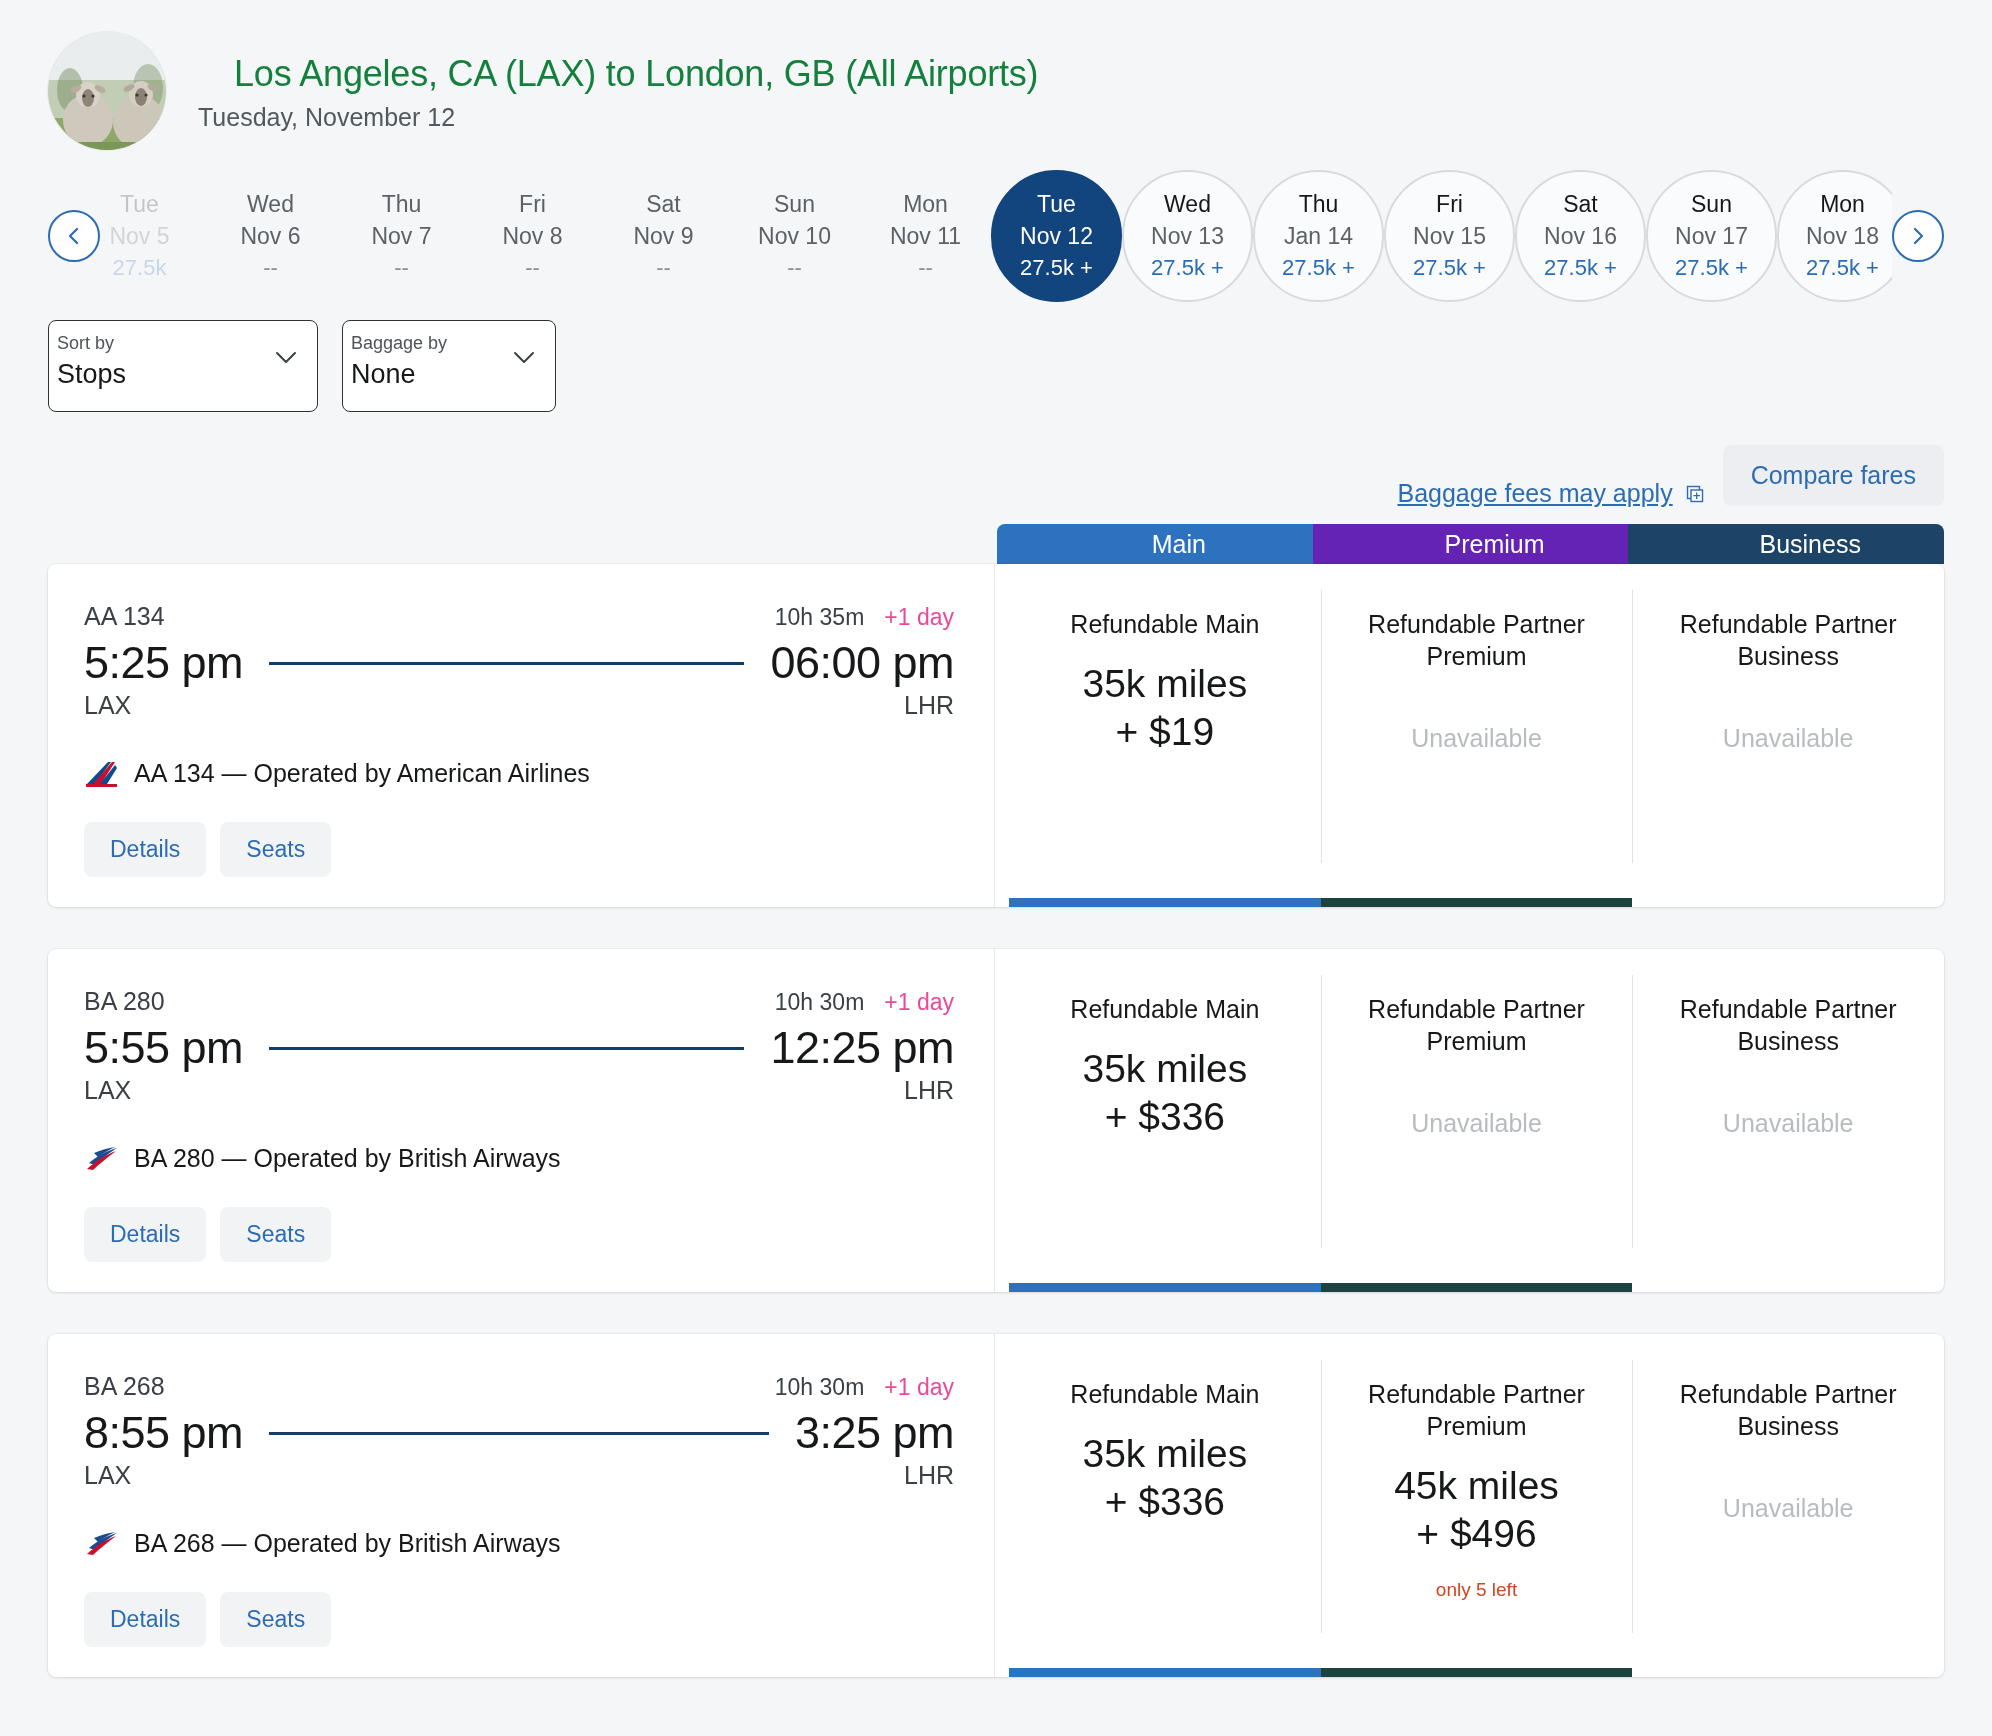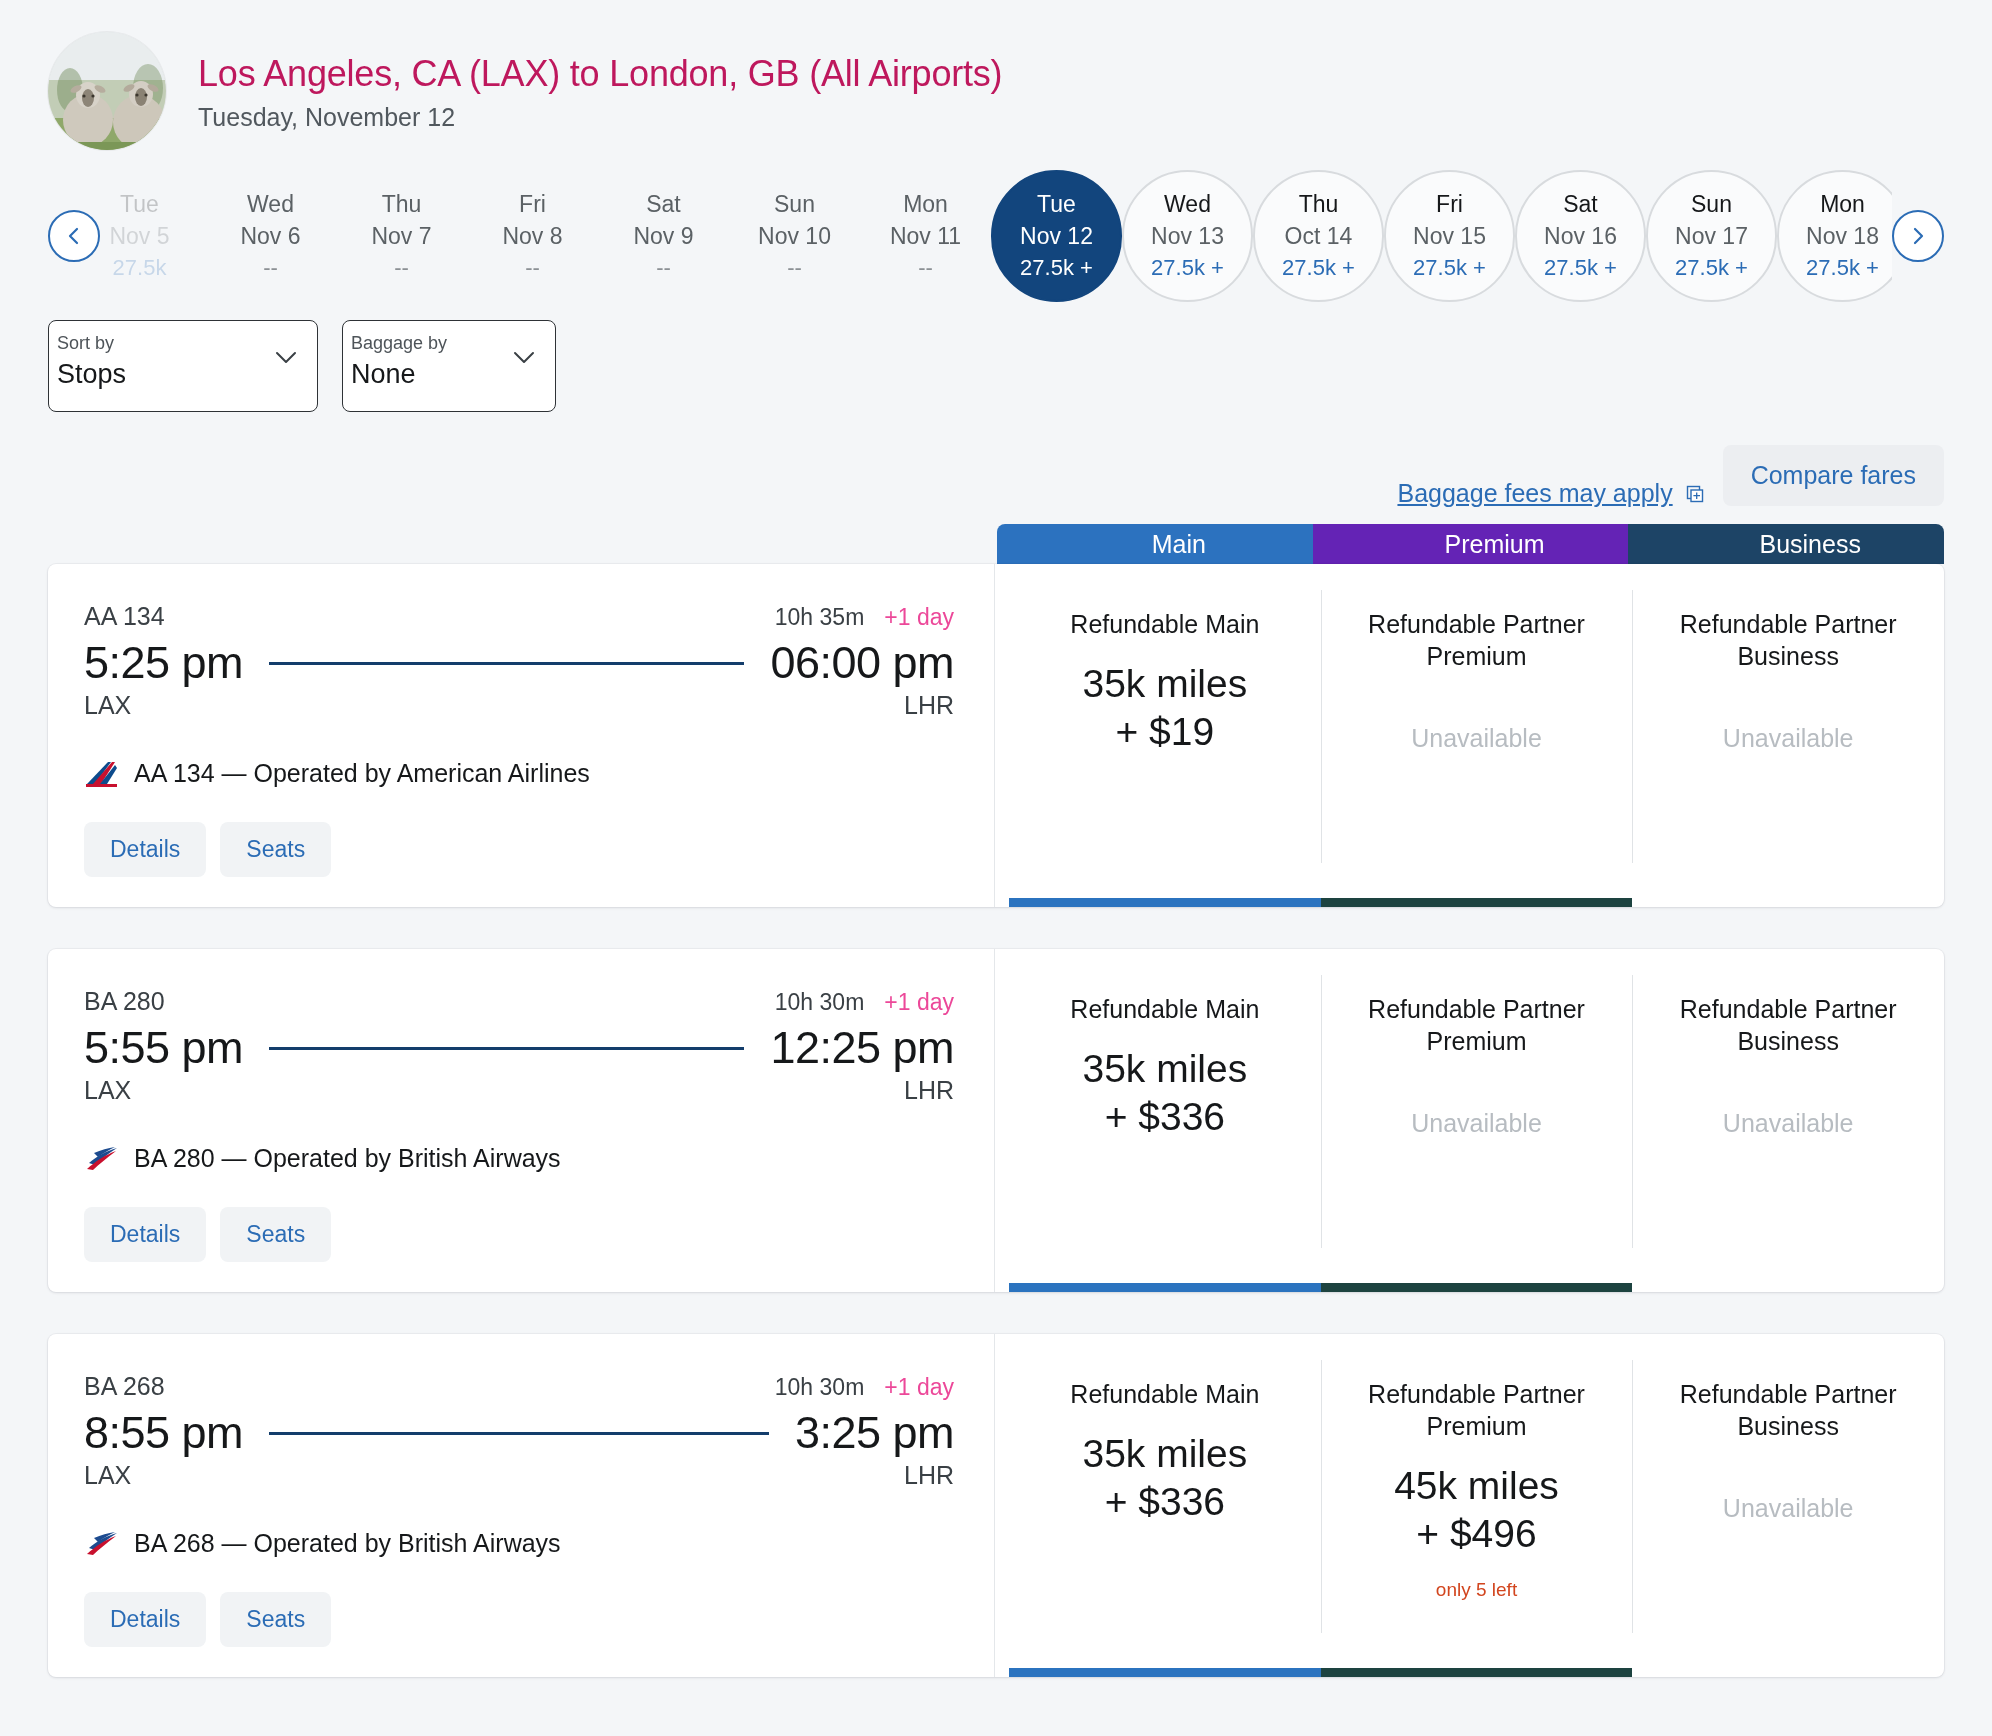--- a/index.html
+++ b/index.html
@@ -27,22 +27,23 @@
     position: relative;
     background: linear-gradient(#e8ecee 0%, #dfe4e2 38%, #b9c6a8 74%, #8fa86a 100%);
     box-shadow: 0 0 0 1px rgba(0,0,0,.05);
   }
   .avatar svg { position: absolute; inset: 0; width: 100%; height: 100%; }
   .header-text { margin-left: 32px; }
   .header-title {
     font-size: 36px;
     font-weight: 400;
     letter-spacing: -.2px;
-    color: #be185d;
+    color: #15803d;
     line-height: 1.25;
+    margin-left: 36px;
   }
   .header-sub {
     font-size: 25px;
     color: #51585e;
     margin-top: 7px;
   }
 
   
   .carousel {
     position: relative;
@@ -378,21 +379,21 @@
           <div class="dom">Nov 12</div>
           <div class="price">27.5k +</div>
         </div>
         <div class="date-chip bordered">
           <div class="dow">Wed</div>
           <div class="dom">Nov 13</div>
           <div class="price">27.5k +</div>
         </div>
         <div class="date-chip bordered">
           <div class="dow">Thu</div>
-          <div class="dom">Oct 14</div>
+          <div class="dom">Jan 14</div>
           <div class="price">27.5k +</div>
         </div>
         <div class="date-chip bordered">
           <div class="dow">Fri</div>
           <div class="dom">Nov 15</div>
           <div class="price">27.5k +</div>
         </div>
         <div class="date-chip bordered">
           <div class="dow">Sat</div>
           <div class="dom">Nov 16</div>

